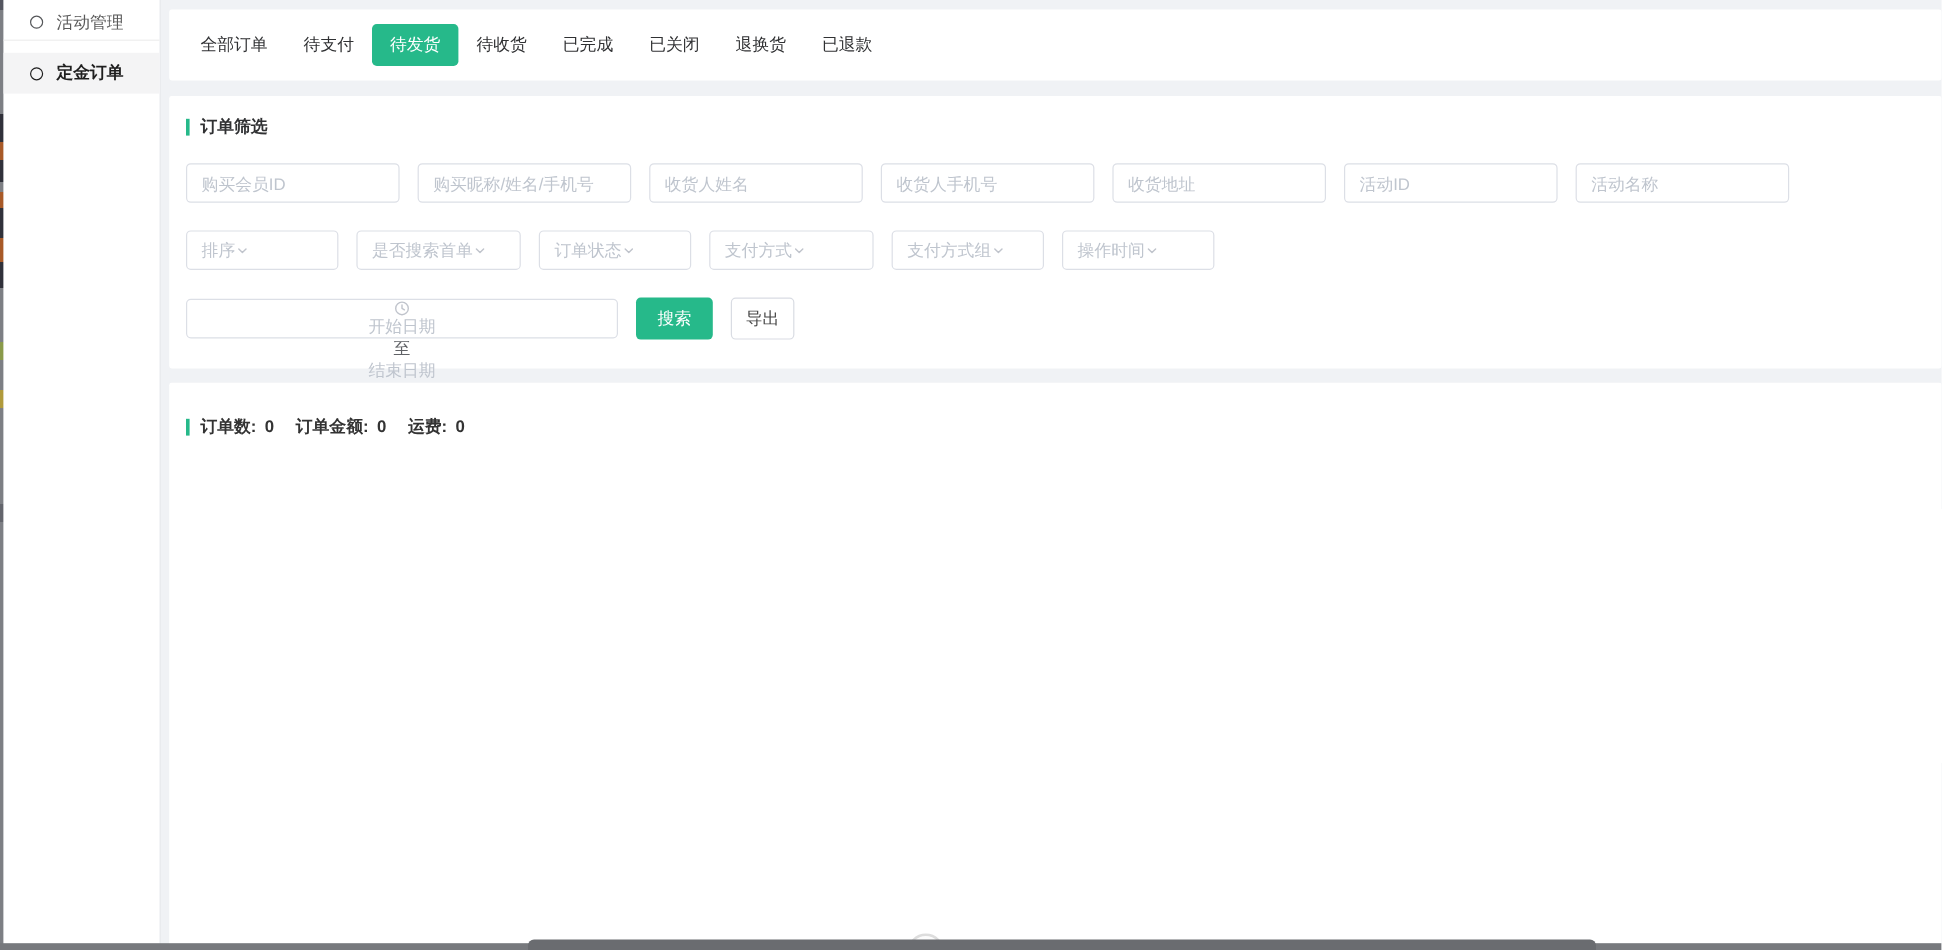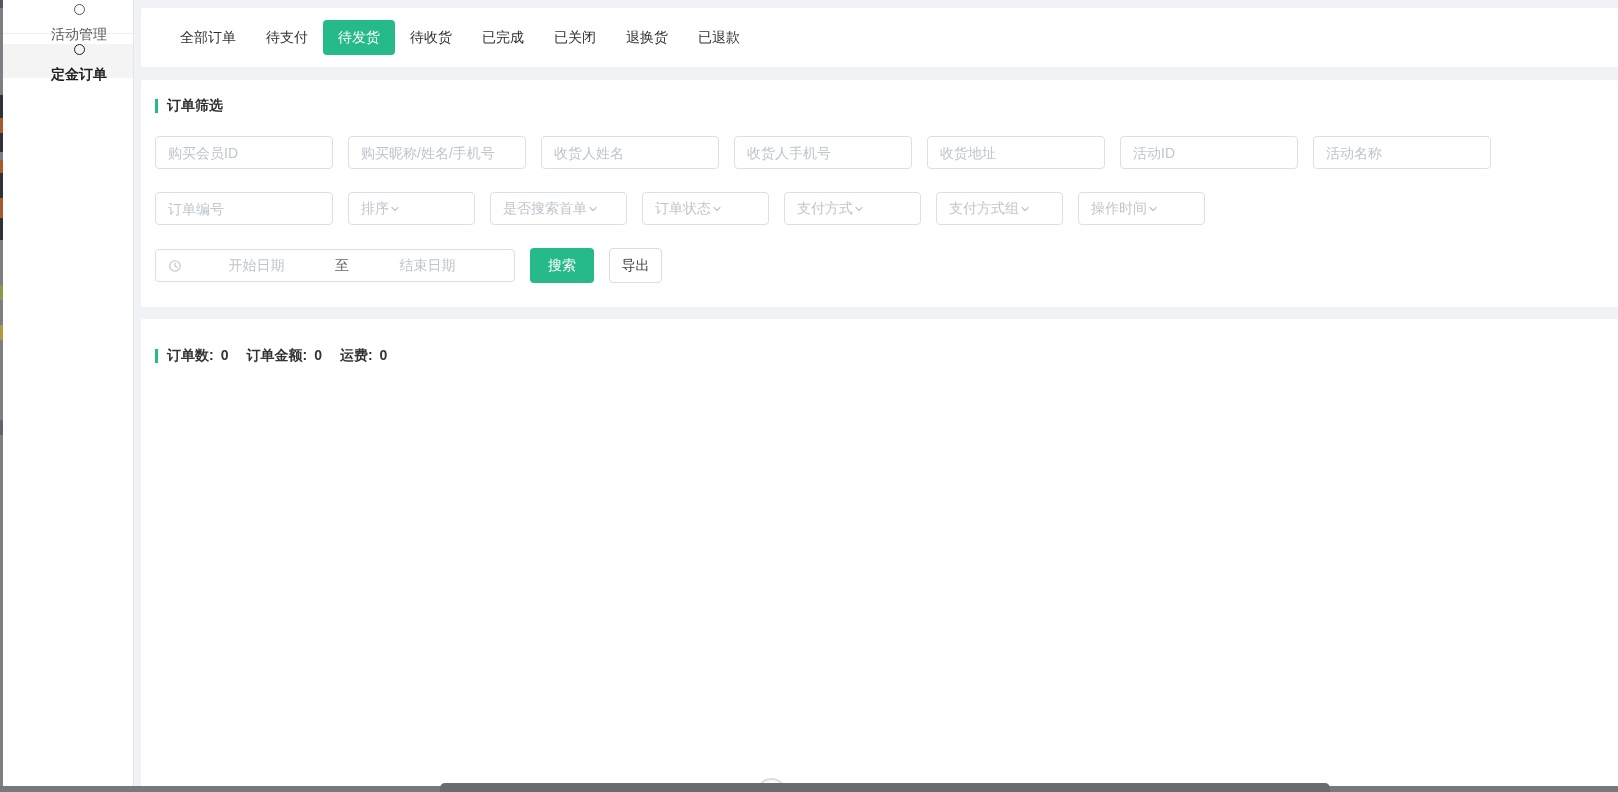--- a/index.html
+++ b/index.html
@@ -42,38 +42,37 @@
     width: 131px; flex-shrink: 0;
     background: #ffffff;
     border-right: 1px solid #e4e7ea;
     padding-top: 4px;
   }
   .side-item {
     display: flex; align-items: center; gap: 11px;
     height: 30px; padding-left: 22px;
     color: #595959; cursor: pointer;
     border-bottom: 1px solid #eeeeee;
-    flex-direction: column;
   }
   .side-item .ring {
     width: 11px; height: 11px; flex-shrink: 0;
     border: 1.6px solid #55575a; border-radius: 50%;
   }
   .side-item.active {
     background: #f4f4f5; color: #1f1f1f; font-weight: bold;
     height: 34px; border-bottom: none; margin-top: 10px;
   }
   .side-item.active .ring { border-color: #1f1f1f; border-width: 1.9px; }
 
   
   .main { flex: 1; min-width: 0; display: flex; flex-direction: column; padding: 8px 0 0 7px; }
   .card { background: #ffffff; border-radius: 2px; }
 
   
-  .tabs-card { height: 59px; display: flex; align-items: center; padding-left: 24px; margin-bottom: 13px; flex-shrink: 0; }
+  .tabs-card { height: 59px; display: flex; align-items: center; padding-left: 11px; margin-bottom: 13px; flex-shrink: 0; }
   .tab {
     border: none; background: transparent;
     font-family: inherit; font-size: 14px; color: #303133;
     padding: 9px 15px; border-radius: 4px; cursor: pointer; line-height: 1.2;
   }
   .tab.active { background: #26b98a; color: #ffffff; }
 
   
   .filter-card { padding: 17px 14px 24px 14px; margin-bottom: 12px; flex-shrink: 0; }
   .section-title { display: flex; align-items: center; gap: 9px; font-weight: bold; color: #303133; margin-bottom: 21px; }
@@ -97,21 +96,21 @@
     display: flex; align-items: center; justify-content: flex-start;
     color: #bfc5ce; cursor: pointer; background: #fff;
   }
   .f-select.wide { width: 137px; }
   .chev { width: 12px; height: 12px; flex-shrink: 0; }
 
   .date-range {
     width: 360px; height: 33px;
     border: 1px solid #dcdfe6; border-radius: 4px;
     display: flex; align-items: center;
-    padding: 0 12px; color: #bfc5ce; background: #fff; cursor: pointer;
+    padding: 0 12px; color: #bfc5ce; background: #fff; cursor: pointer; flex-direction: column;
   }
   .date-range .clock { width: 14px; height: 14px; flex-shrink: 0; }
   .date-range .ph { flex: 1; text-align: center; }
   .date-range .sep { color: #606266; padding: 0 4px; }
 
   .btn-search {
     width: 64px; height: 35px;
     background: #26b98a; color: #ffffff;
     border: none; border-radius: 4px;
     font-family: inherit; font-size: 14px; cursor: pointer;
@@ -183,21 +182,20 @@
       <input class="f-input" placeholder="购买会员ID" style="">
       <input class="f-input" placeholder="购买昵称/姓名/手机号" style="">
       <input class="f-input" placeholder="收货人姓名" style="">
       <input class="f-input" placeholder="收货人手机号" style="">
       <input class="f-input" placeholder="收货地址" style="">
       <input class="f-input" placeholder="活动ID" style="">
       <input class="f-input" placeholder="活动名称" style="">
     </div>
 
     <div class="filter-row">
-      <input class="f-input" placeholder="订单编号" style="">
 
       <div class="f-select">
         <span>排序</span>
         <svg class="chev" viewBox="0 0 24 24" fill="none" stroke="#c0c4cc" stroke-width="2.4" stroke-linecap="round" stroke-linejoin="round">
             <polyline points="6 9 12 15 18 9"></polyline>
           </svg>
       </div>
       <div class="f-select wide">
         <span>是否搜索首单</span>
         <svg class="chev" viewBox="0 0 24 24" fill="none" stroke="#c0c4cc" stroke-width="2.4" stroke-linecap="round" stroke-linejoin="round">

